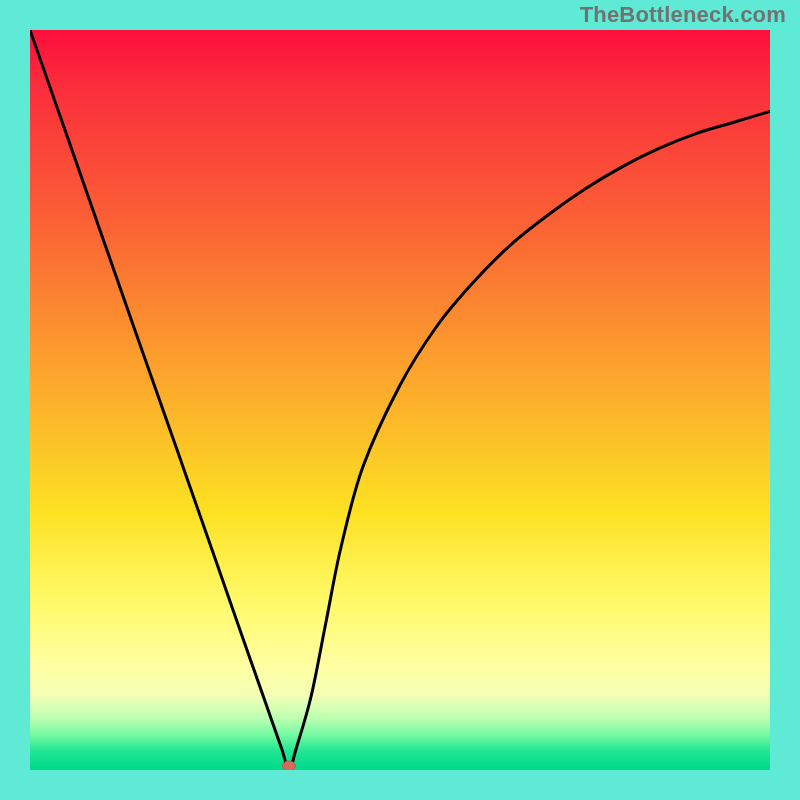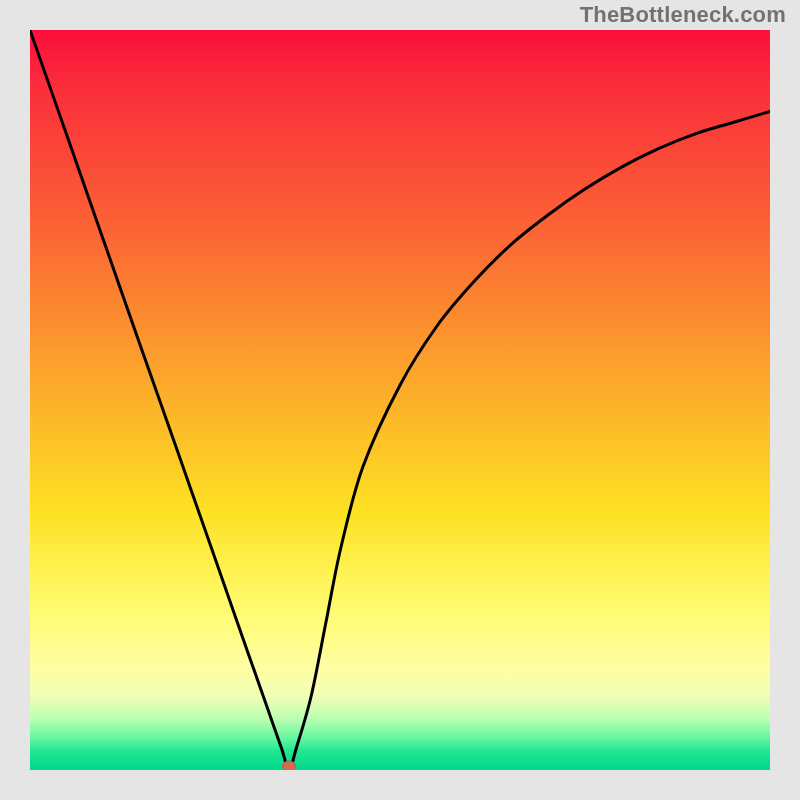--- a/index.html
+++ b/index.html
@@ -8,21 +8,21 @@
     width: 800px;
     height: 800px;
     background: #000;
     font-family: Arial, Helvetica, sans-serif;
     overflow: hidden;
   }
   .frame {
     position: relative;
     width: 800px;
     height: 800px;
-    background: #e5e5e5;
+    background: #5eead4;
   }
   .watermark {
     position: absolute;
     top: 2px;
     right: 14px;
     color: #727272;
     font-size: 22px;
     font-weight: 600;
     letter-spacing: 0.2px;
     z-index: 10;

